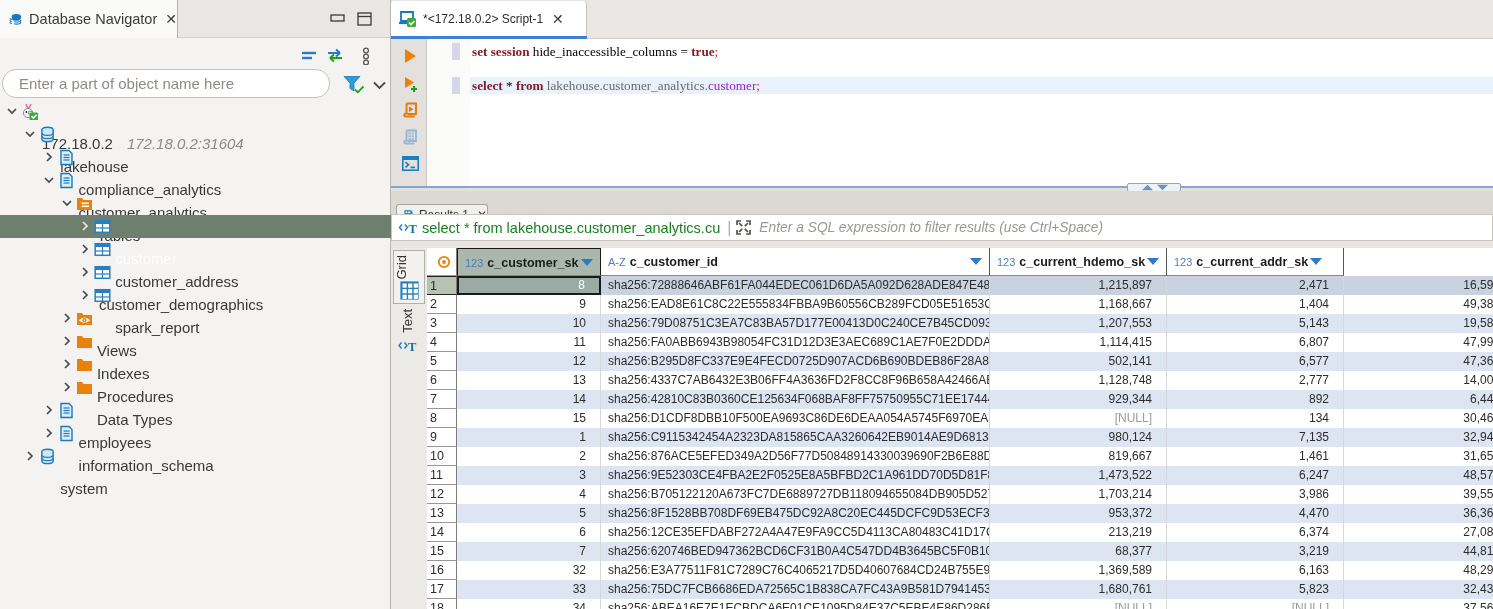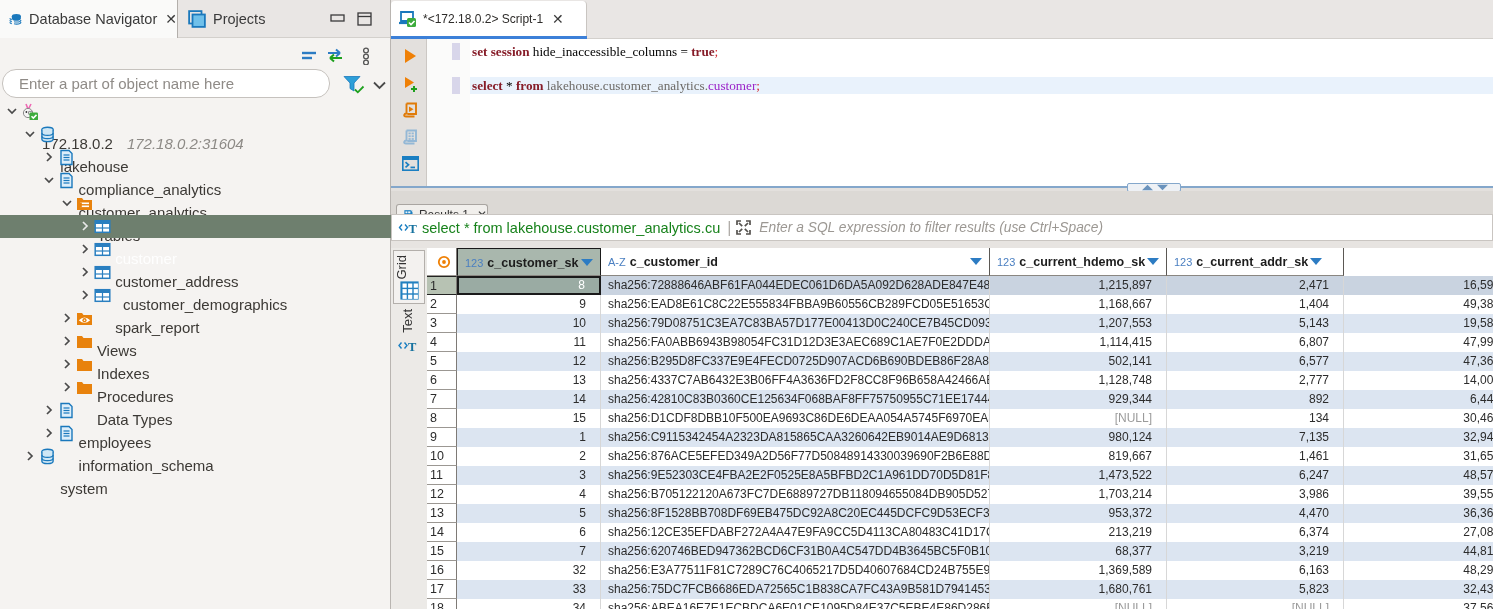--- a/index.html
+++ b/index.html
@@ -92,29 +92,20 @@
   <div class="abs" id="lp-tab1">
       <div class="tabrow" style="padding-left:9px;">
     <svg width="19" height="19" viewBox="0 0 16 16" style="margin-right:7px;">
           <ellipse cx="9" cy="4" rx="5.5" ry="2.6" fill="#1a78bc"></ellipse>
           <path d="M3.5 4v3c0 1.4 2.5 2.6 5.5 2.6s5.5-1.2 5.5-2.6V4" fill="#1a78bc"></path>
           <path d="M1.2 6.5c0 .8 1.5 1.5 2.2 1.5M1.2 9c0 .8 1.5 1.5 2.2 1.5M1.2 11.5c0 .8 1.5 1.5 2.2 1.5" stroke="#1a78bc" stroke-width="1.6" fill="none"></path>
           <path d="M14.5 8.5c0 1.4-2.5 2.6-5.5 2.6-1 0-2-.15-2.8-.4M14.5 11c0 1.4-2.5 2.6-5.5 2.6-1 0-2-.15-2.8-.4" stroke="#1a78bc" stroke-width="1.4" fill="none"></path>
         </svg>
     <span class="tlabel">Database Navigator</span>
         <span class="closex">✕</span>
-      </div>
-    </div>
-  <div class="abs" id="lp-tab2">
-      <div class="tabrow" style="padding-left:10px;">
-    <svg width="18" height="18" viewBox="0 0 16 16" style="margin-right:7px;">
-          <rect x="1" y="1" width="11" height="11" fill="none" stroke="#1a78bc" stroke-width="1.6"></rect>
-          <rect x="4" y="4" width="11" height="11" fill="#6fc0ea" stroke="#1a78bc" stroke-width="1.6"></rect>
-        </svg>
-    <span class="tlabel">Projects</span>
       </div>
     </div>
   <div class="abs" id="winbtns" style="left:330px; top:12px;">
     <svg width="44" height="15" viewBox="0 0 44 15">
         <rect x="1" y="3" width="13" height="6" fill="none" stroke="#3a3a3a" stroke-width="1.3"></rect>
         <rect x="28" y="1" width="13" height="12" fill="none" stroke="#3a3a3a" stroke-width="1.3"></rect>
         <line x1="28" y1="4.5" x2="41" y2="4.5" stroke="#3a3a3a" stroke-width="1.3"></line>
       </svg>
   </div>
   <div class="abs" id="lp-toolbar"></div>
@@ -195,21 +186,21 @@
           <line x1="8.5" y1="6" x2="8.5" y2="14.3" stroke="#2a7fc0" stroke-width="1.2"></line>
           <line x1="1.2" y1="10" x2="15.8" y2="10" stroke="#2a7fc0" stroke-width="1.2"></line>
         </svg><span class="tlabeltxt" style="left:115.2px">customer_address</span></div>
       <div class="trow"><span style="left:78.2px" class="chevwrap"><svg class="chev" style="left:78.2px" viewBox="0 0 14 14">
             <path d="M5 3 l4 4 l-4 4" stroke="#4a4a4a" stroke-width="1.7" fill="none"></path>
           </svg></span><svg class="ticon" style="left:94.2px" viewBox="0 0 17 17">
           <rect x="1.2" y="2.7" width="14.6" height="11.6" fill="#fff" stroke="#2a7fc0" stroke-width="1.5"></rect>
           <rect x="1.2" y="2.7" width="14.6" height="3.3" fill="#2a7fc0"></rect>
           <line x1="8.5" y1="6" x2="8.5" y2="14.3" stroke="#2a7fc0" stroke-width="1.2"></line>
           <line x1="1.2" y1="10" x2="15.8" y2="10" stroke="#2a7fc0" stroke-width="1.2"></line>
-        </svg><span class="tlabeltxt" style="left:123px">customer_demographics</span></div>
+        </svg><span class="tlabeltxt" style="left:99px">customer_demographics</span></div>
       <div class="trow"><span style="left:78.2px" class="chevwrap"><svg class="chev" style="left:78.2px" viewBox="0 0 14 14">
             <path d="M5 3 l4 4 l-4 4" stroke="#4a4a4a" stroke-width="1.7" fill="none"></path>
           </svg></span><svg class="ticon" style="left:94.2px" viewBox="0 0 17 17">
           <rect x="1.2" y="2.7" width="14.6" height="11.6" fill="#fff" stroke="#2a7fc0" stroke-width="1.5"></rect>
           <rect x="1.2" y="2.7" width="14.6" height="3.3" fill="#2a7fc0"></rect>
           <line x1="8.5" y1="6" x2="8.5" y2="14.3" stroke="#2a7fc0" stroke-width="1.2"></line>
           <line x1="1.2" y1="10" x2="15.8" y2="10" stroke="#2a7fc0" stroke-width="1.2"></line>
         </svg><span class="tlabeltxt" style="left:115.2px">spark_report</span></div>
       <div class="trow"><span style="left:59.900000000000006px" class="chevwrap"><svg class="chev" style="left:59.900000000000006px" viewBox="0 0 14 14">
             <path d="M5 3 l4 4 l-4 4" stroke="#4a4a4a" stroke-width="1.7" fill="none"></path>

